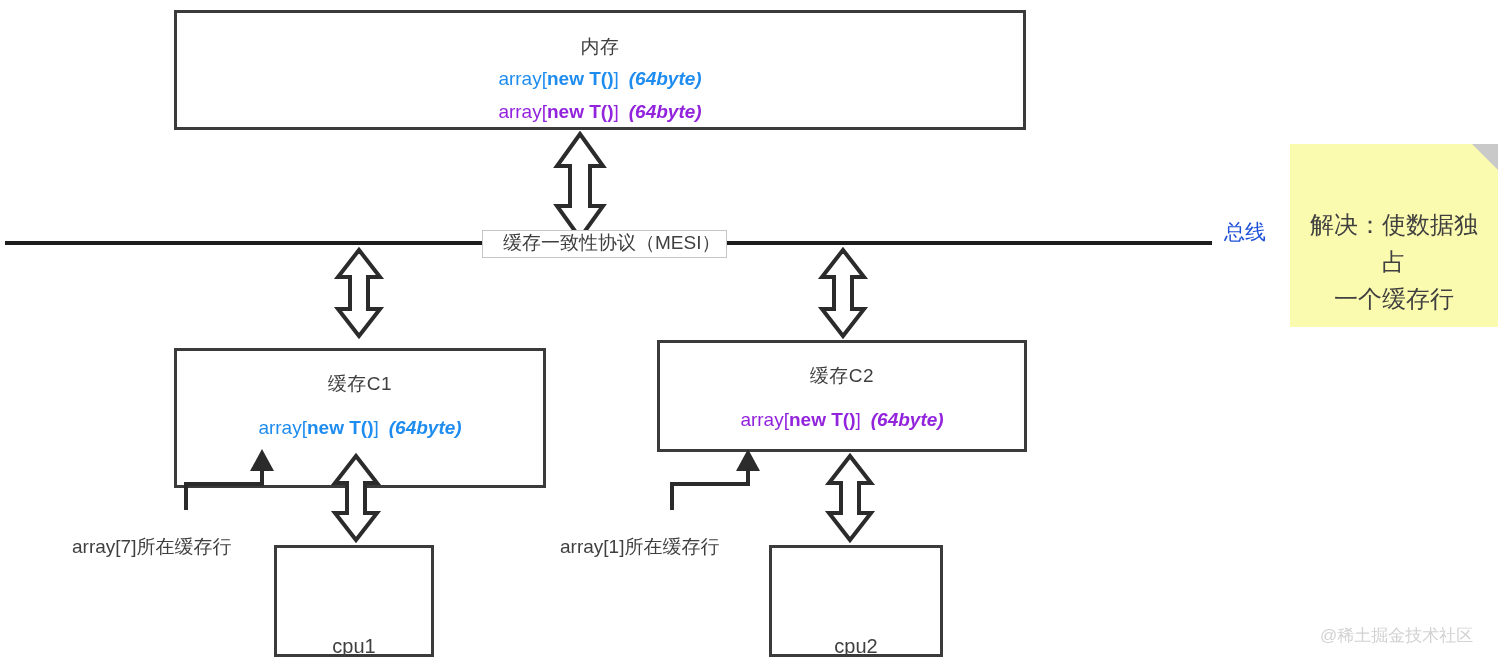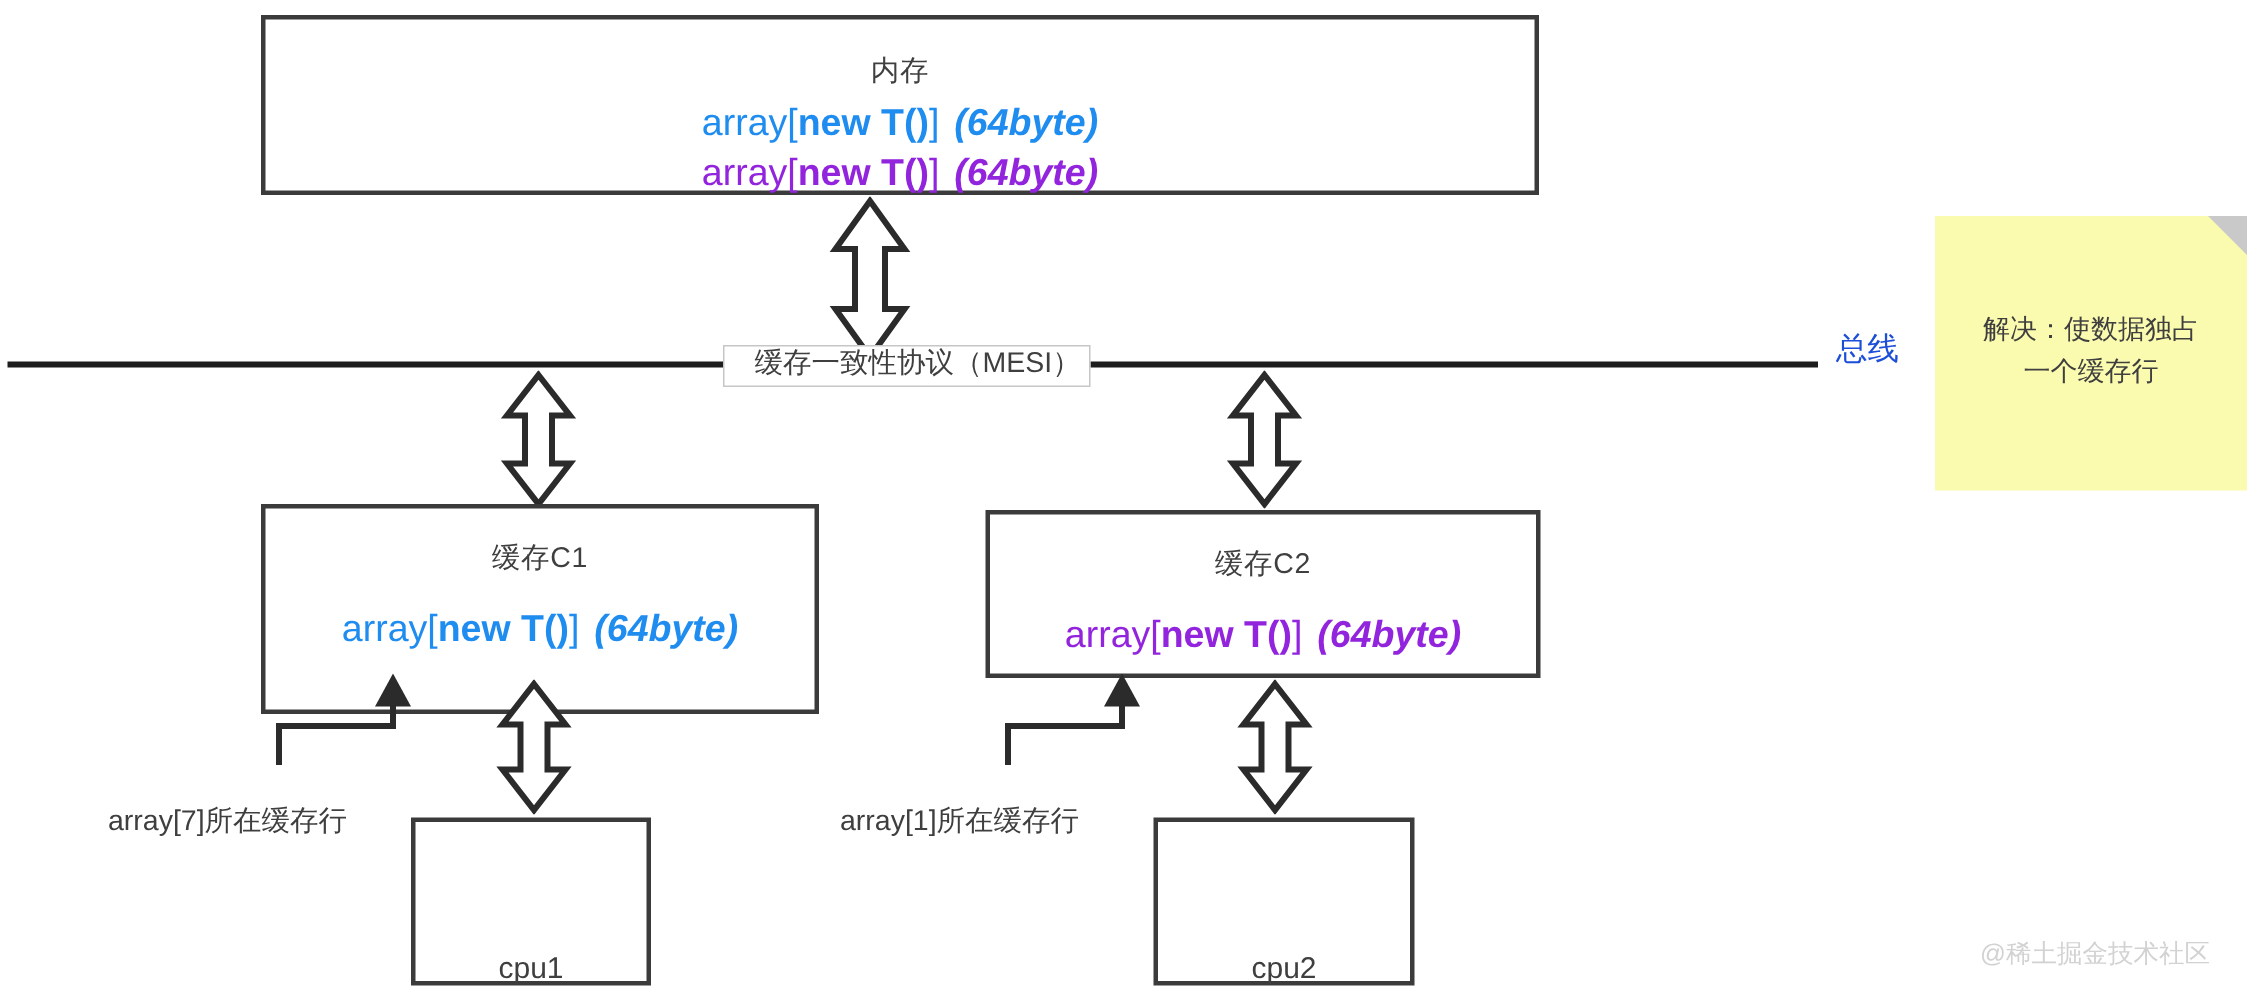--- a/index.html
+++ b/index.html
@@ -24,34 +24,34 @@
     left:0;right:0;
     text-align:center;
     color:#3f3f3f;
     font-size:19px;
     letter-spacing:.5px;
   }
   .code-line{
     position:absolute;
     left:0;right:0;
     text-align:center;
-    font-size:25px;
+    font-size:19px;
     white-space:nowrap;
   }
   .code-line .kw{font-weight:bold;}
   .code-line .sz{font-style:italic;font-weight:bold;margin-left:10px;}
 
   
   #memory-box{left:174px;top:10px;width:852px;height:120px;}
   #memory-title{top:21px;}
   #mem-line-1{top:55px;color:#1f8cf0;}
   #mem-line-2{top:88px;color:#9324dd;}
 
   
-  #cache1-box{left:174px;top:336px;width:372px;height:140px;padding-left:46px;}
+  #cache1-box{left:174px;top:348px;width:372px;height:140px;padding-left:46px;}
   #cache2-box{left:657px;top:340px;width:370px;height:112px;padding-left:34px;}
   .cache-title{top:20px;}
   .cache-code{top:66px;}
   #cache1-code{color:#1f8cf0;}
   #cache2-code{color:#9324dd;}
 
   
   #cpu1-box{left:274px;top:545px;width:160px;height:112px;}
   #cpu2-box{left:769px;top:545px;width:174px;height:112px;}
   .cpu-label{
@@ -104,21 +104,21 @@
     position:absolute;left:1290px;top:144px;width:208px;height:183px;
     background:#fbfbb0;
   }
   #sticky-fold{
     position:absolute;right:0;top:0;width:26px;height:26px;
     background:#c9c9c9;
     clip-path:polygon(0 0,100% 100%,100% 0);
   }
   #sticky-text{
     position:absolute;left:10px;right:10px;top:62px;
-    text-align:center;color:#3f3f3f;font-size:18px;line-height:1.55;
+    text-align:center;color:#3f3f3f;font-size:24px;line-height:1.55;
   }
 
   
   #watermark{
     position:absolute;left:1320px;top:624px;
     font-size:17px;color:#d2d2d2;white-space:nowrap;
   }
 </style>
 </head>
 <body>

